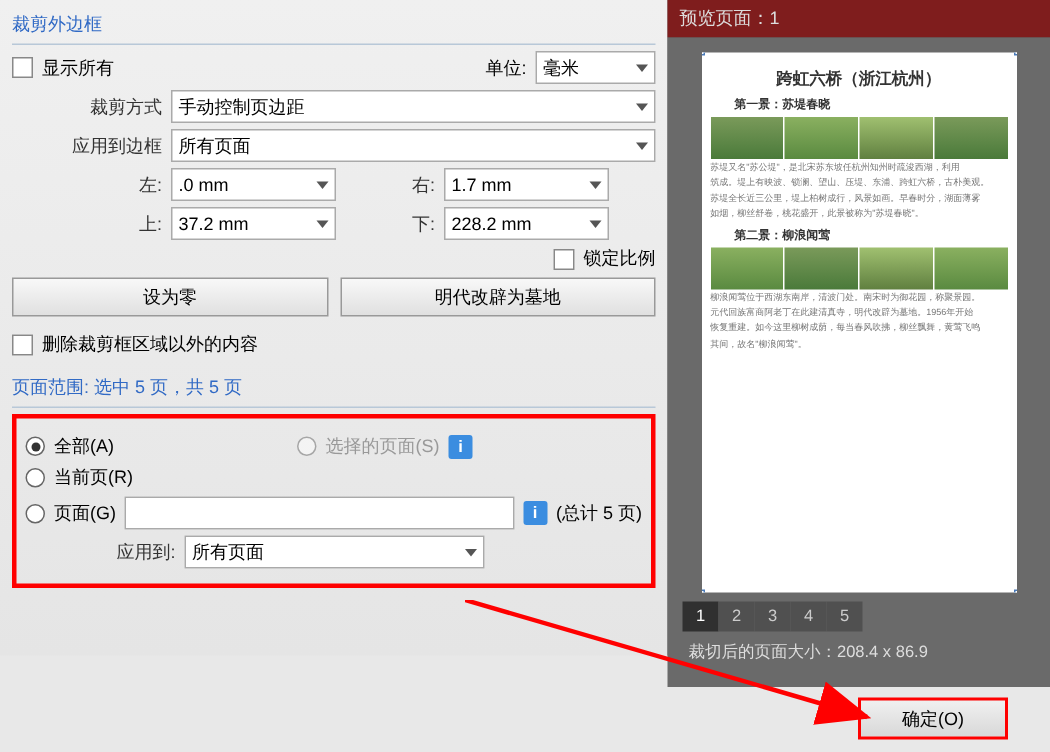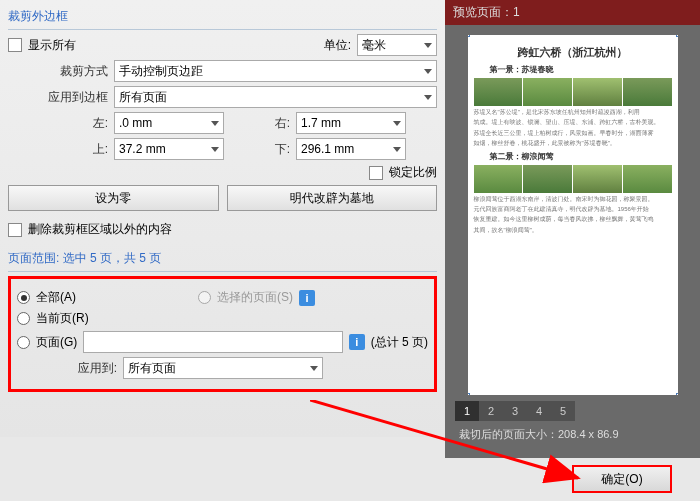--- a/index.html
+++ b/index.html
@@ -80,21 +80,21 @@
         </div>
   </div>
   <div class="row">
    <span class="lbl" style="min-width:100px">上:</span>
    <div class="sel" style="width:110px">
           <span>37.2 mm</span>
           <span class="car"></span>
         </div>
    <span class="lbl" style="min-width:60px">下:</span>
    <div class="sel" style="width:110px">
-          <span>296.1 mm</span>
+          <span>228.2 mm</span>
           <span class="car"></span>
         </div>
   </div>
   <div class="row" style="justify-content:flex-end">
    <span class="chk"></span>
    <span>锁定比例</span>
   </div>
   <div class="row" style="gap:8px">
    <button class="btn" style="flex:1">设为零</button>
    <button class="btn" style="flex:1">明代改辟为墓地</button>

